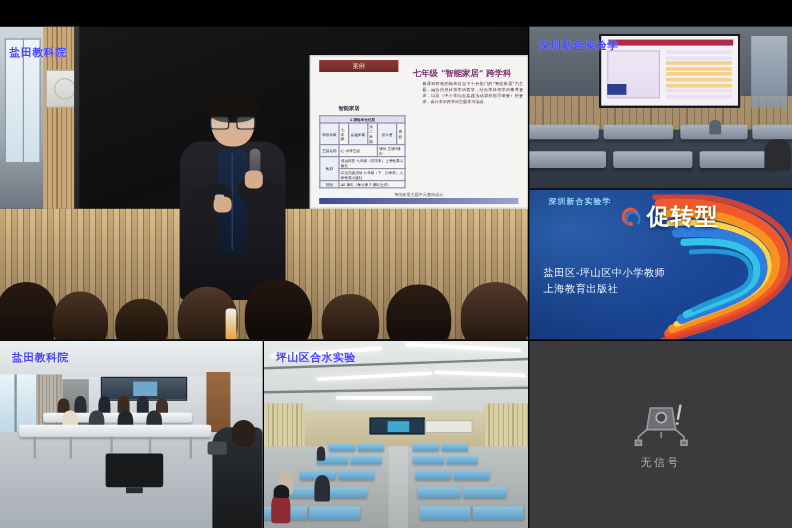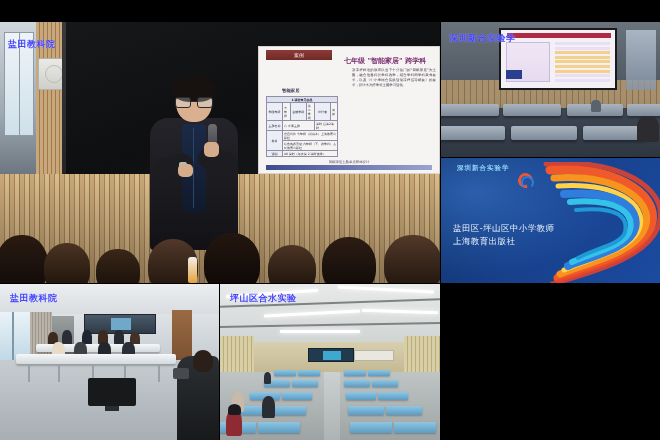--- a/index.html
+++ b/index.html
@@ -353,20 +353,21 @@
         <path d="M14,16 C74,12 112,36 106,62 C100,90 50,100 20,112" stroke="#f7941e" stroke-width="7"></path>
         <path d="M18,24 C76,20 106,42 100,64 C95,88 50,96 24,108" stroke="#ffd24a" stroke-width="5"></path>
         <path d="M24,32 C78,28 100,46 95,66 C90,86 52,94 28,104" stroke="#2f7ddd" stroke-width="8"></path>
         <path d="M30,40 C80,36 94,52 90,68 C86,84 54,90 32,100" stroke="#34c3e8" stroke-width="6"></path>
         <path d="M36,48 C80,44 88,56 85,70 C82,82 56,86 38,96" stroke="#1f9ad6" stroke-width="4"></path>
         <path d="M6,2 C80,-4 126,26 120,58 C114,94 54,110 12,122" stroke="#e8432a" stroke-width="5" opacity=".85"></path>
       </g>
     </svg>
     <div class="pC-small">深圳新合实验学</div>
     <div class="pC-mark"></div>
+    <div class="pC-big" style="left:98px;">促转型</div>
     <div class="pC-sub">盐田区-坪山区中小学教师</div>
     <div class="pC-sub" style="top:77px;">上海教育出版社</div>
   </div>
 
   <div class="panel" id="pD">
     <div class="pD-ceil"></div>
     <div class="pD-wall"></div>
     <div class="pD-window"></div>
     <div class="pD-winbar"></div>
     <div class="pD-curtain"></div>
@@ -455,19 +456,39 @@
       <div class="pE-person" style="position:absolute;left:44px;top:88px;width:7px;height:12px;background:#2b2f36;"></div>
       <div class="pE-person" style="position:absolute;left:12px;top:108px;width:12px;height:20px;background:#c8b9a8;"></div>
       <div class="pE-person" style="position:absolute;left:42px;top:112px;width:13px;height:22px;background:#2a2d33;"></div>
       <div class="pE-person" style="position:absolute;left:6px;top:126px;width:16px;height:26px;background:#8e2b32;"></div>
       <div class="pE-person" style="position:absolute;left:8px;top:120px;width:13px;height:11px;background:#1b1b1f;border-radius:50% 50% 20% 20%;"></div>
     </div>
 
     <div class="cam-label" style="left:10px;top:8px;">坪山区合水实验</div>
   </div>
 
+  <div class="panel" id="pF">
+    <div class="nosig">
+      <svg width="46" height="40" viewBox="0 0 46 40">
+        <g stroke="#9a9a9d" stroke-width="1.4" fill="none">
+          <path d="M14,8 L32,8 L35,26 L11,26 Z" fill="#6f6f73"></path>
+          <circle cx="23" cy="16" r="4.2" fill="#47474b" stroke="#b6b6b9"></circle>
+          <path d="M11,26 L4,32 L4,36"></path>
+          <path d="M35,26 L42,32 L42,36"></path>
+          <rect x="1.5" y="35" width="5" height="4" fill="#6f6f73"></rect>
+          <rect x="39.5" y="35" width="5" height="4" fill="#6f6f73"></rect>
+          <path d="M23,28 L23,33" stroke-width="1.2"></path>
+        </g>
+        <g stroke="#c9c9cc" stroke-width="2" stroke-linecap="round">
+          <path d="M39,6 L37,17"></path>
+        </g>
+        <circle cx="36.4" cy="21" r="1.2" fill="#c9c9cc"></circle>
+      </svg>
+      <div class="nosig-t">无信号</div>
+    </div>
+  </div>
 
   <div class="bar" id="barTop"></div>
   <div class="vdiv" style="left:440px;top:22px;width:1px;height:418px;"></div>
   <div class="vdiv" style="left:0;top:283px;width:660px;height:1px;"></div>
   <div class="vdiv" style="left:219px;top:284px;width:1px;height:156px;"></div>
   <div class="vdiv" style="left:441px;top:157px;width:219px;height:1px;"></div>
 </div>
 
 </body></html>

